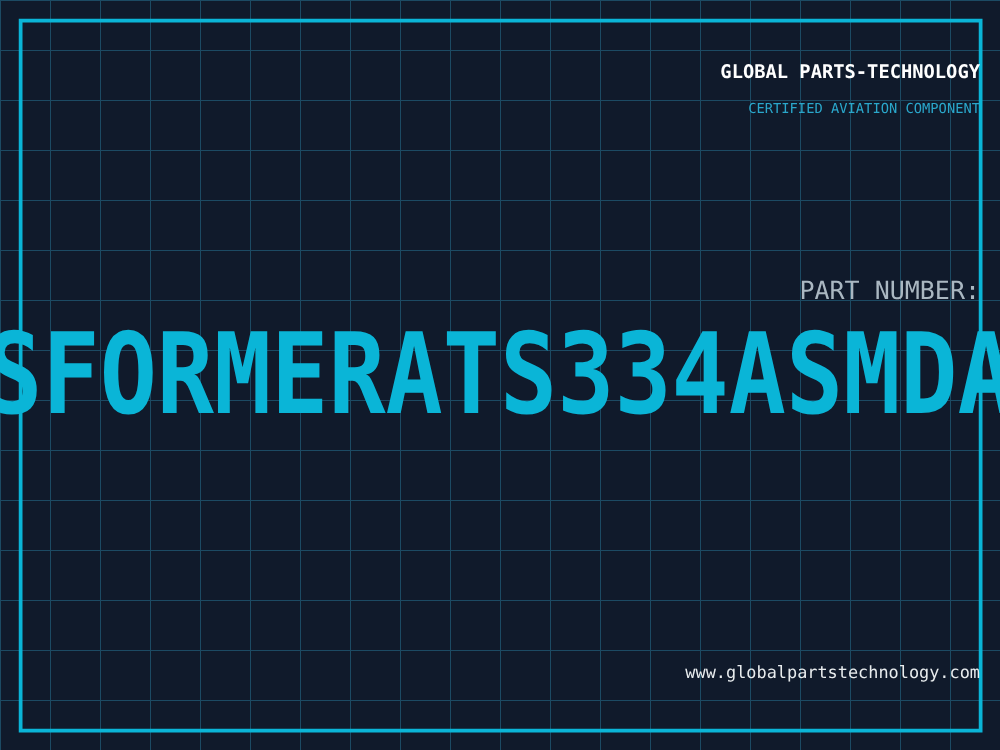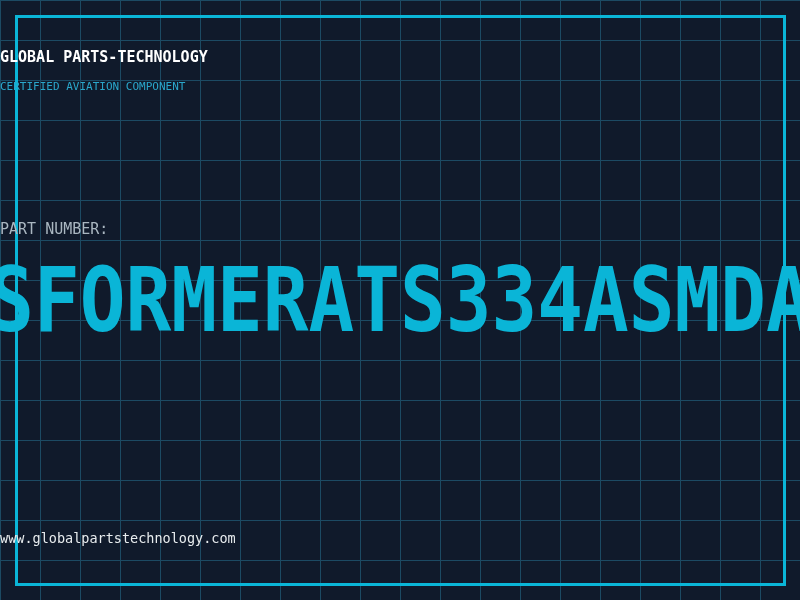--- a/index.html
+++ b/index.html
@@ -30,39 +30,40 @@
     left: 15px;
     top: 15px;
     right: 14px;
     bottom: 14px;
     border: 3px solid var(--accent-cyan, #0ab5d7);
   }
   .text-line {
     position: absolute;
     left: 0;
     right: 16px;
-    text-align: left;
+    text-align: right;
     line-height: 1;
     white-space: nowrap;
+    padding-left: 29px;
   }
   .title {
     top: 50px;
     font-size: 15px;
     font-weight: bold;
     letter-spacing: 0px;
     color: var(--title-white, #ffffff);
   }
   .subtitle {
     top: 81px;
     font-size: 11px;
     color: var(--subtitle-cyan, #2aa7cb);
   }
   .part-label {
     top: 222px;
-    font-size: 15px;
+    font-size: 20px;
     letter-spacing: 0px;
     color: var(--label-gray, #aab7c1);
   }
   .part-number {
     position: absolute;
     top: 300px;
     left: 50%;
     transform: translate(-50%, -50%) scaleY(1.18);
     font-size: 76px;
     font-weight: bold;

